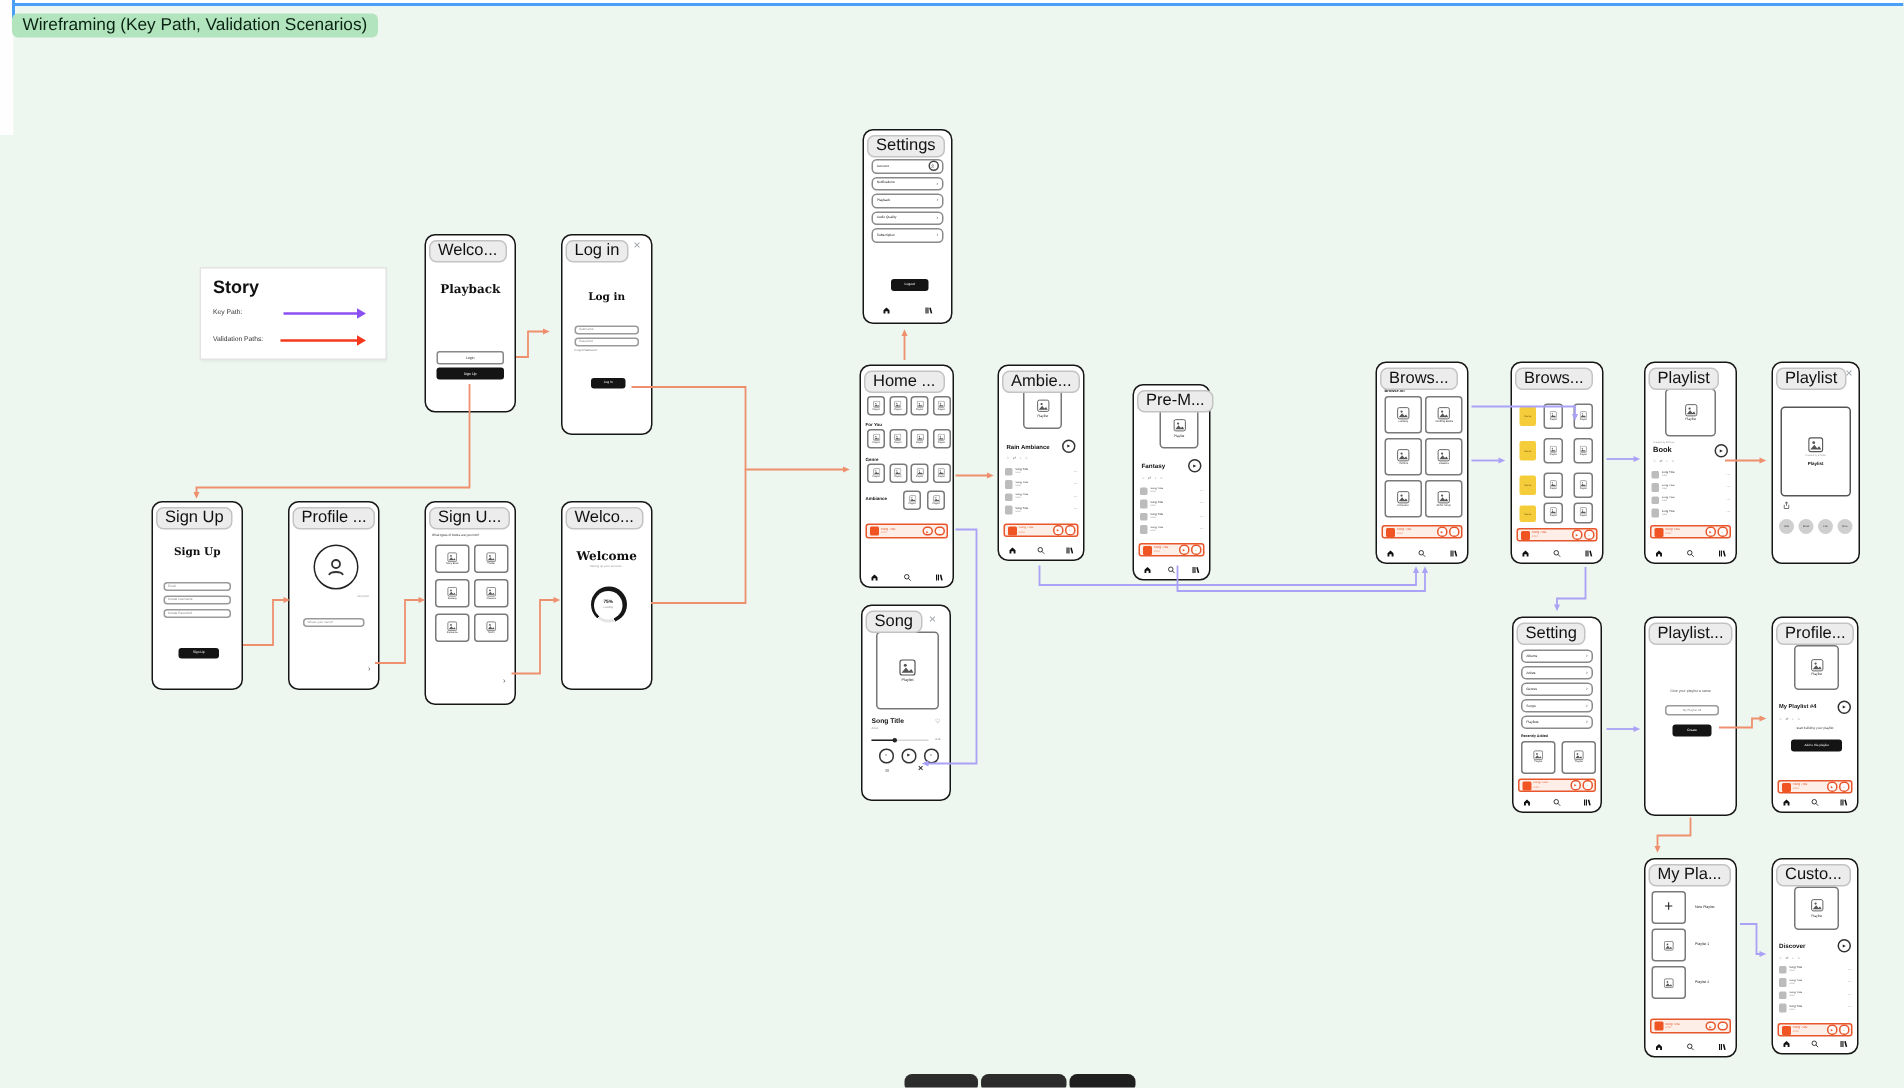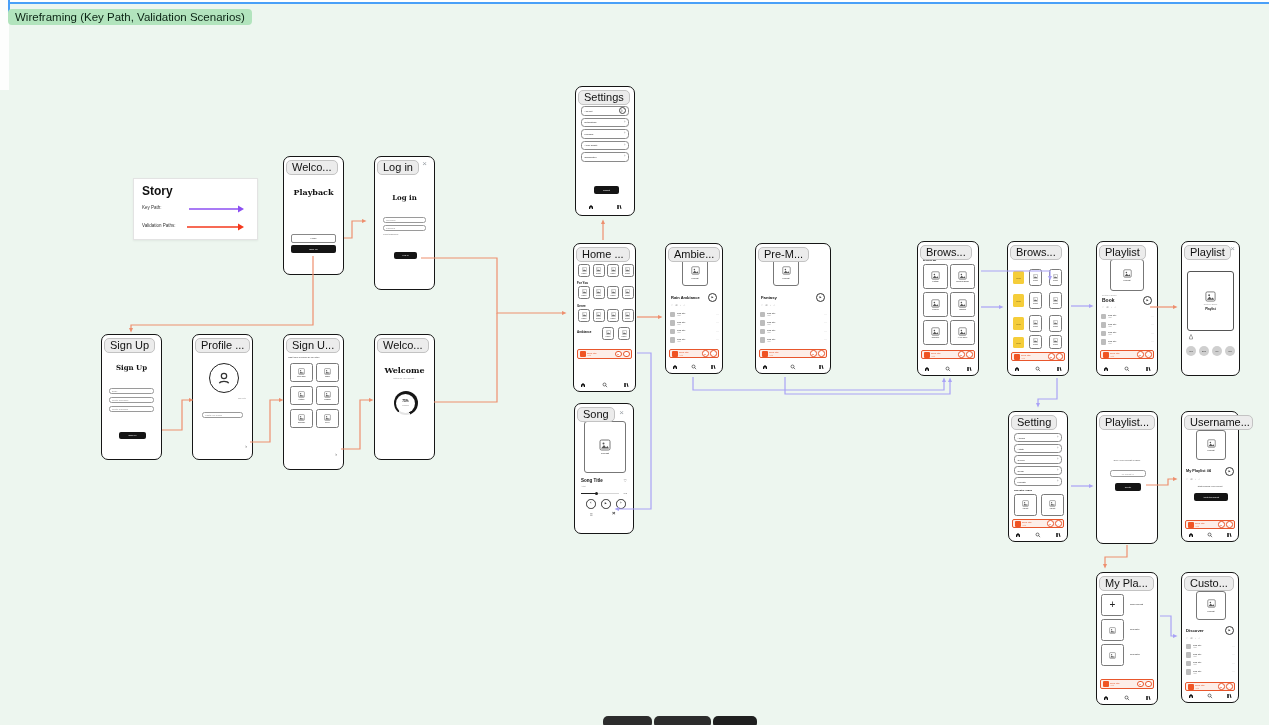--- a/index.html
+++ b/index.html
@@ -405,21 +405,21 @@
       </svg>
     <svg class="nico">
         <use href="#i-search"></use>
       </svg>
     <svg class="nico">
         <use href="#i-lib"></use>
       </svg>
   </div>
 </div>
 
-<div class="frame" style="left:755px;top:243px;width:76px;height:131px">
+<div class="frame" style="left:755px;top:256px;width:52px;height:131px">
   <div class="tab">Pre-M...</div>
   <div class="cover" style="left:17px;top:15px;width:26px;height:27px">
       <svg class="ci">
         <use href="#i-img"></use>
       </svg>
       <span class="clab">Playlist</span>
     </div>
   <div class="ttl" style="left:5px;top:51px;font-size:4.2px">Fantasy</div>
   <span class="playcirc" style="right:5px;top:49px">▶</span>
   <div class="minirow" style="left:5px;top:60px">♡ ⇄ ↓ ☆</div>
@@ -788,21 +788,21 @@
 </div>
 
 <div class="frame" style="left:1096px;top:411px;width:62px;height:133px">
   <div class="tab">Playlist...</div>
   <div class="abs" style="left:0;right:0;top:47px;text-align:center;font-size:2.4px;color:#555">Give your playlist a name</div>
   <div class="inp" style="left:13px;width:36px;top:58px;height:7px;font-size:2px;justify-content:center;padding-left:0">My Playlist #4</div>
   <div class="btn-dark" style="left:18px;width:26px;top:71px;height:8px;font-size:2.2px">Create</div>
 </div>
 
 <div class="frame" style="left:1181px;top:411px;width:58px;height:131px">
-  <div class="tab">Username...</div>
+  <div class="tab">Profile...</div>
   <div class="cover" style="left:14px;top:18px;width:30px;height:30px">
       <svg class="ci">
         <use href="#i-img"></use>
       </svg>
       <span class="clab">Playlist</span>
     </div>
   <div class="ttl" style="left:4px;top:57px;font-size:3.8px">My Playlist #4</div>
   <span class="playcirc" style="right:4px;top:55px">▶</span>
   <div class="minirow" style="left:4px;top:66px">♡ ⇄ ↓ ☆</div>
   <div class="abs" style="left:0;right:0;top:73px;text-align:center;font-size:2.2px;color:#444">start building your playlist</div>

